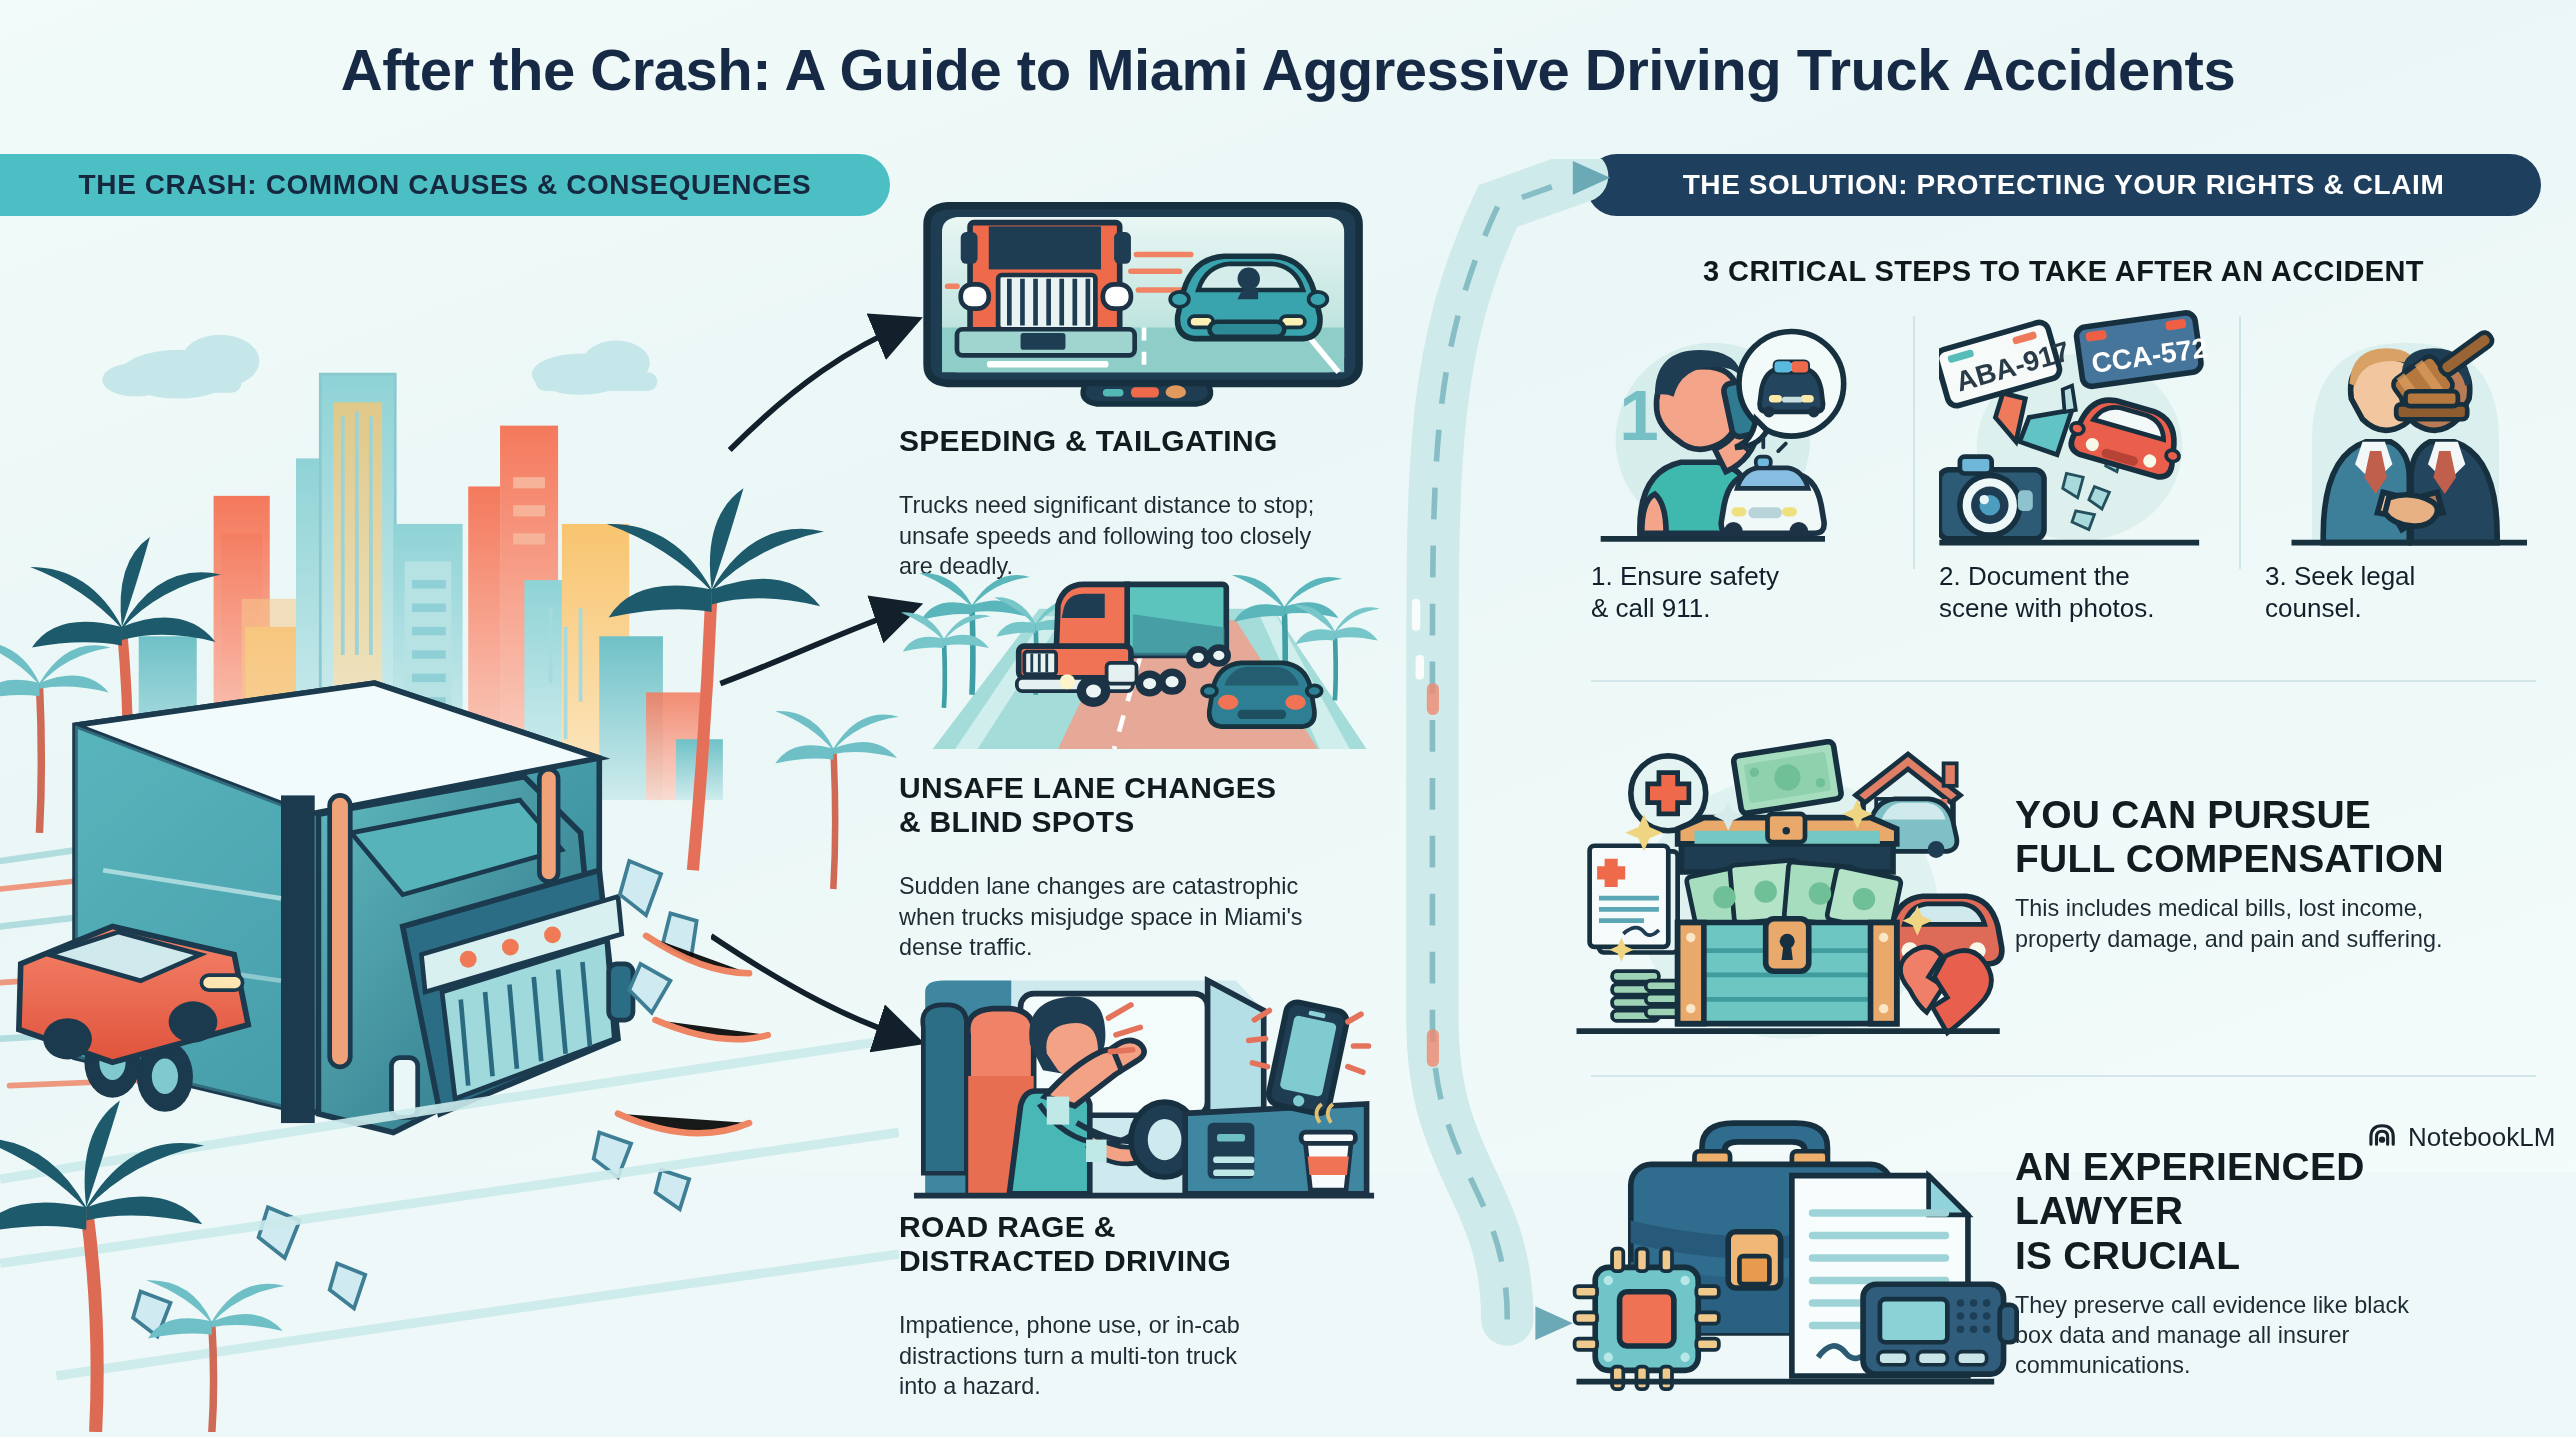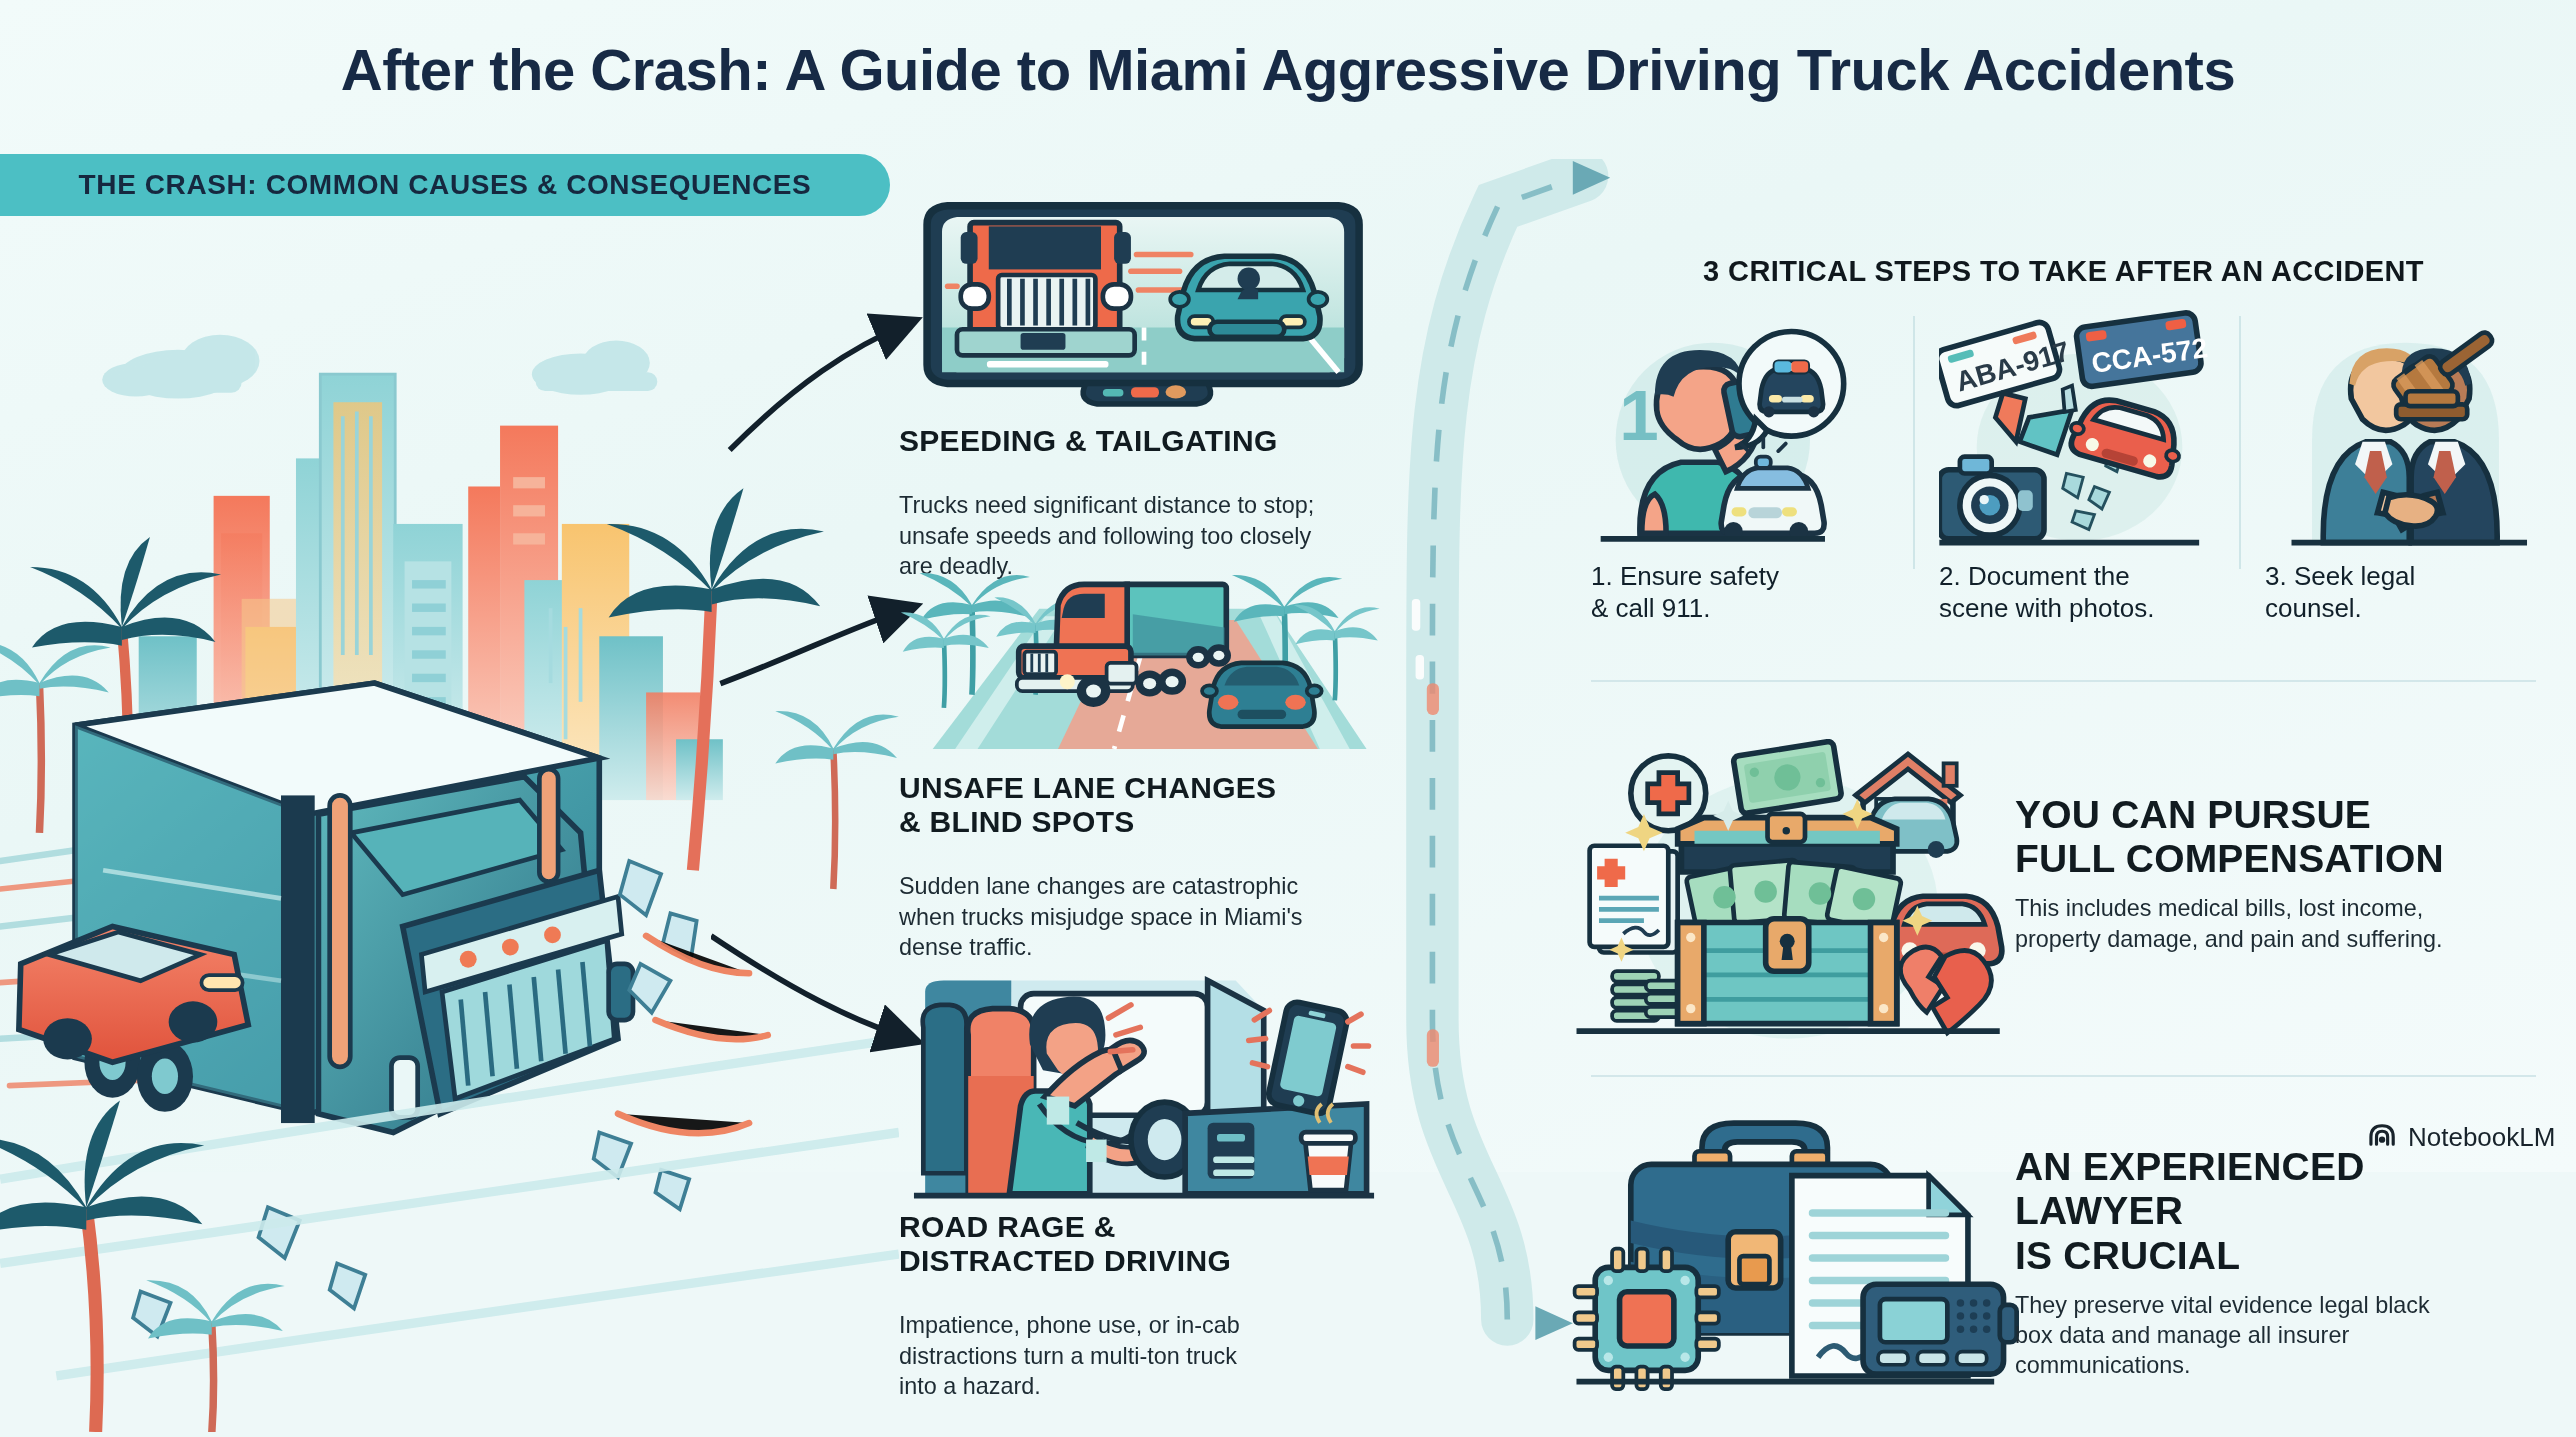--- a/index.html
+++ b/index.html
@@ -108,20 +108,23 @@
 </style>
 </head>
 <body>
 
 <div id="page">
 
   <div class="title">After the Crash: A Guide to Miami Aggressive Driving Truck Accidents</div>
 
   <div class="banner" id="banner-left">
     <span>THE CRASH: COMMON CAUSES &amp; CONSEQUENCES</span>
+  </div>
+  <div class="banner" id="banner-right">
+    <span>THE SOLUTION: PROTECTING YOUR RIGHTS &amp; CLAIM</span>
   </div>
 
   <div id="left-art">
     <svg width="899" height="1217" viewBox="0 0 960 1300">
       <defs>
         <linearGradient id="bldA" x1="0" y1="0" x2="0" y2="1">
           <stop offset="0%" stop-color="#8fd3d6"></stop>
             <stop offset="100%" stop-color="#d9f0f1"></stop>
         </linearGradient>
         <linearGradient id="bldB" x1="0" y1="0" x2="0" y2="1">
@@ -976,21 +979,21 @@
             <rect x="430" y="276" width="32" height="14" rx="6"></rect>
           </g>
           <rect x="476" y="226" width="18" height="40" rx="7" fill="#2f5d7b" stroke="#16303f" stroke-width="5"></rect>
         </g>
         <line x1="24" y1="308" x2="470" y2="308" stroke="#18313f" stroke-width="6"></line>
       </svg>
     </div>
     <div class="rb-text" style="left:461px; top:52px; width:524px;">
       <div class="rb-h">AN EXPERIENCED LAWYER
 IS CRUCIAL</div>
-      <div class="rb-p">They preserve vital evidence legal black
+      <div class="rb-p">They preserve call evidence like black
 box data and manage all insurer
 communications.</div>
     </div>
   </div>
 
   <div id="watermark">
     <span>
       <svg width="32" height="26" viewBox="0 0 34 28">
         <path d="M4 24 L4 16 Q4 4 16 4 Q28 4 28 16 L28 24" stroke="#18232b" stroke-width="3.4" fill="none" stroke-linecap="round"></path>
         <path d="M10 24 L10 16 Q10 10 16 10 Q22 10 22 16 L22 24" stroke="#18232b" stroke-width="3.4" fill="none" stroke-linecap="round"></path>

